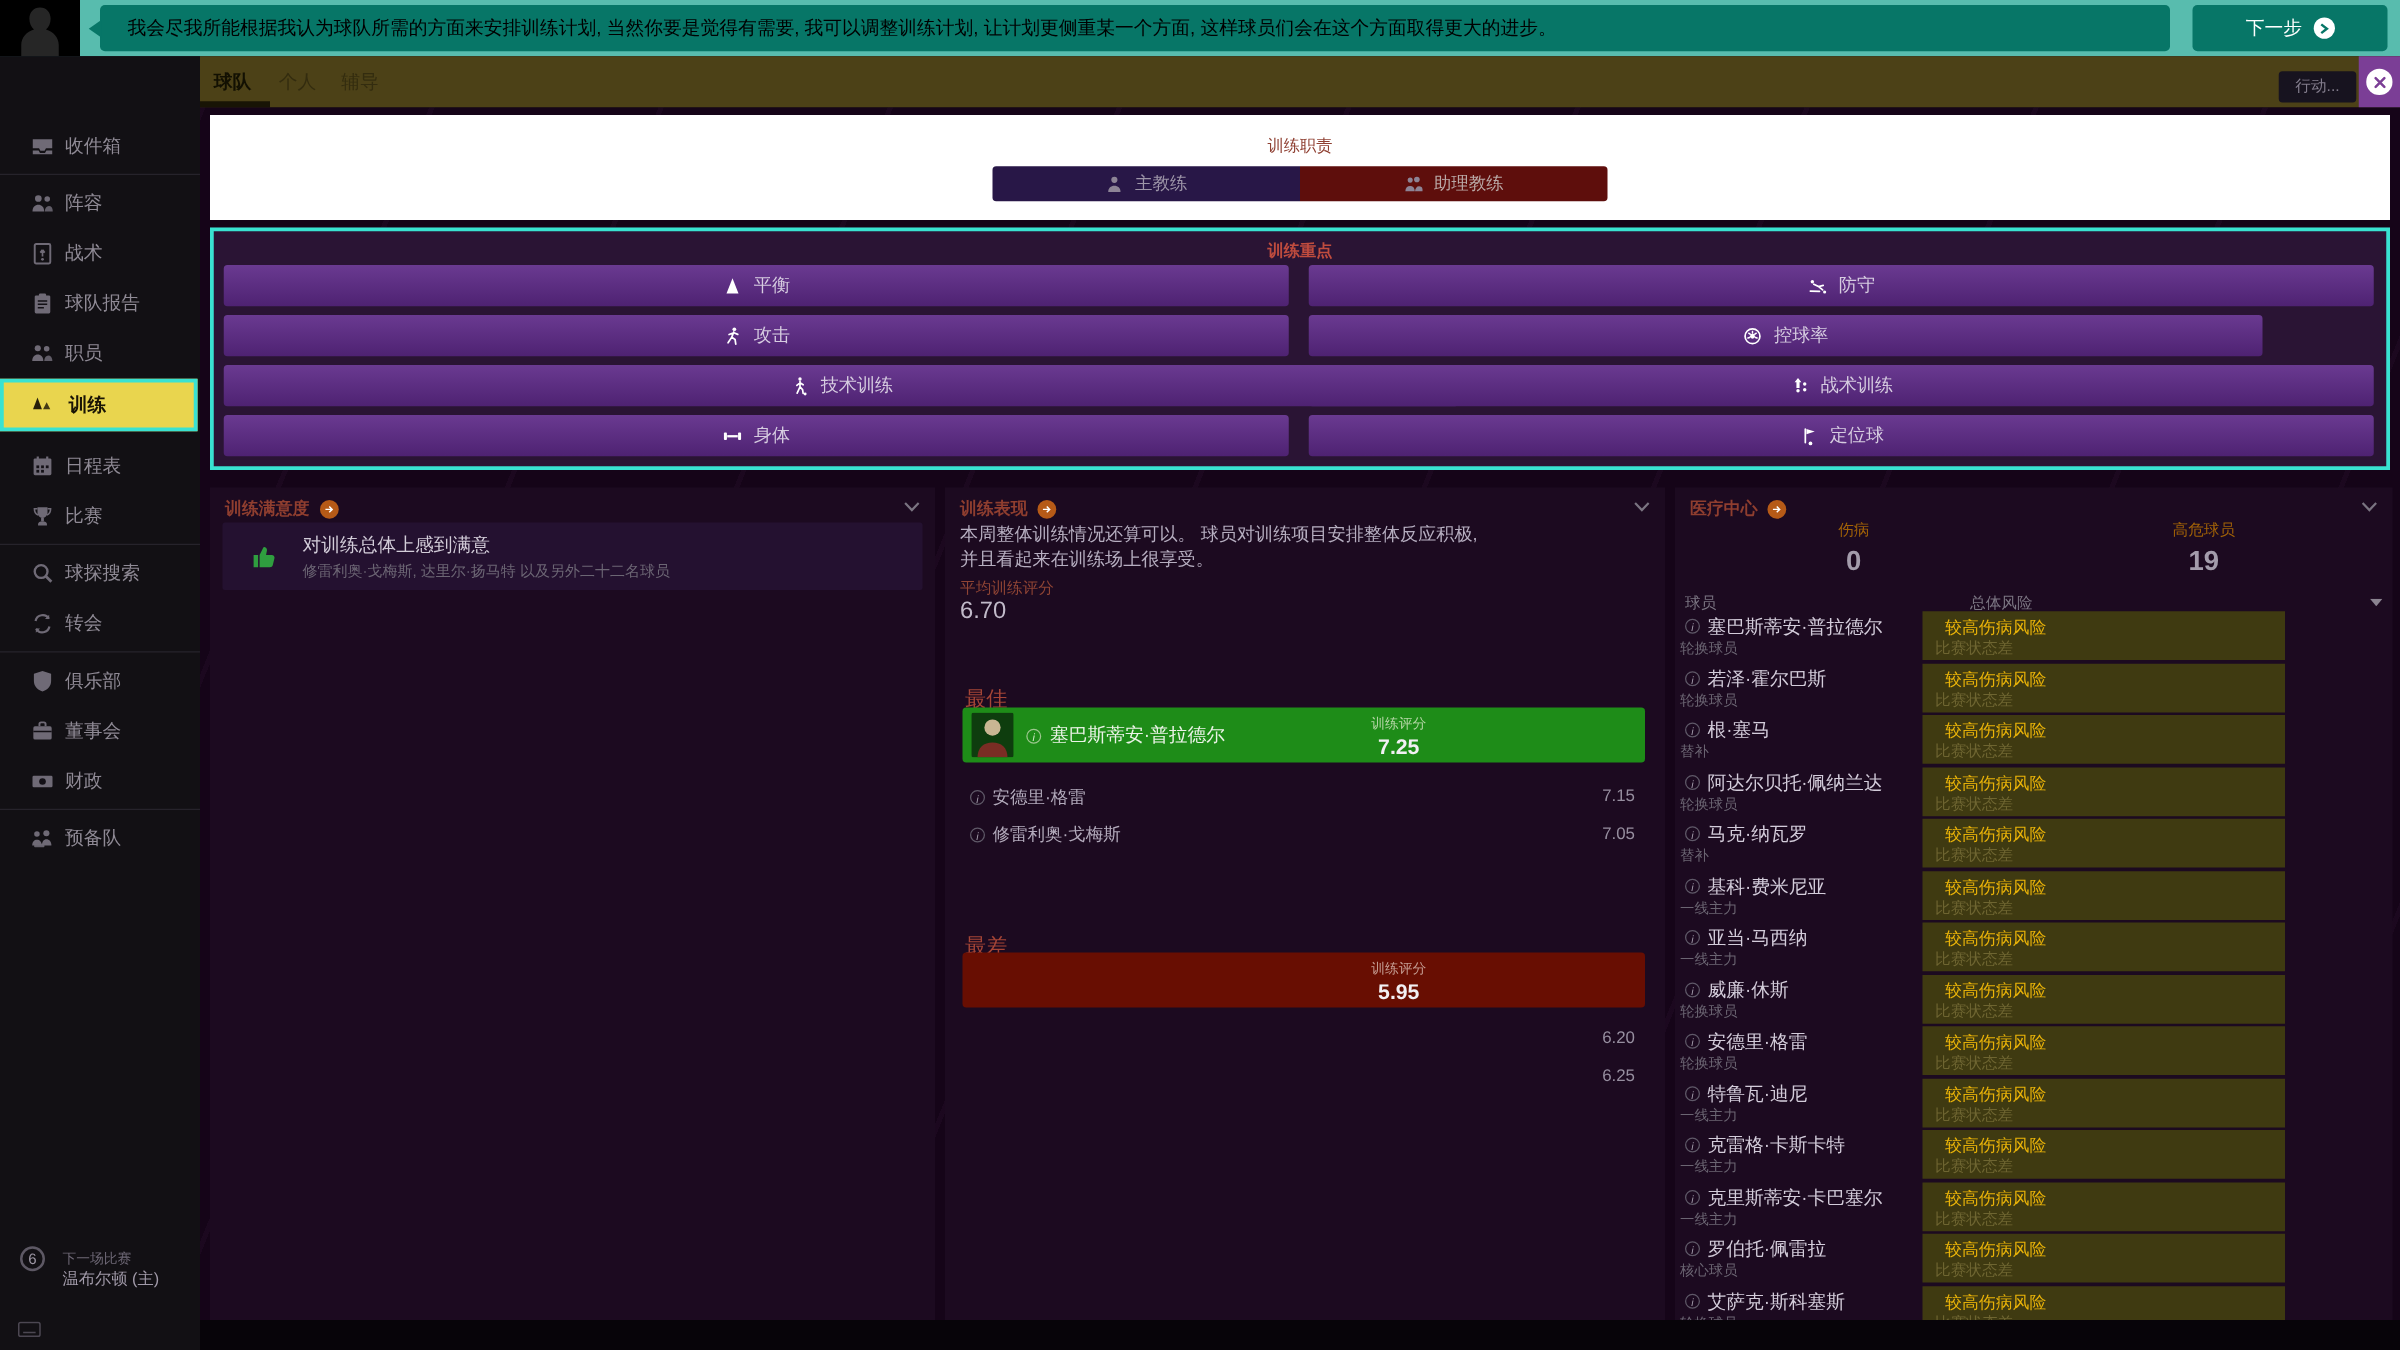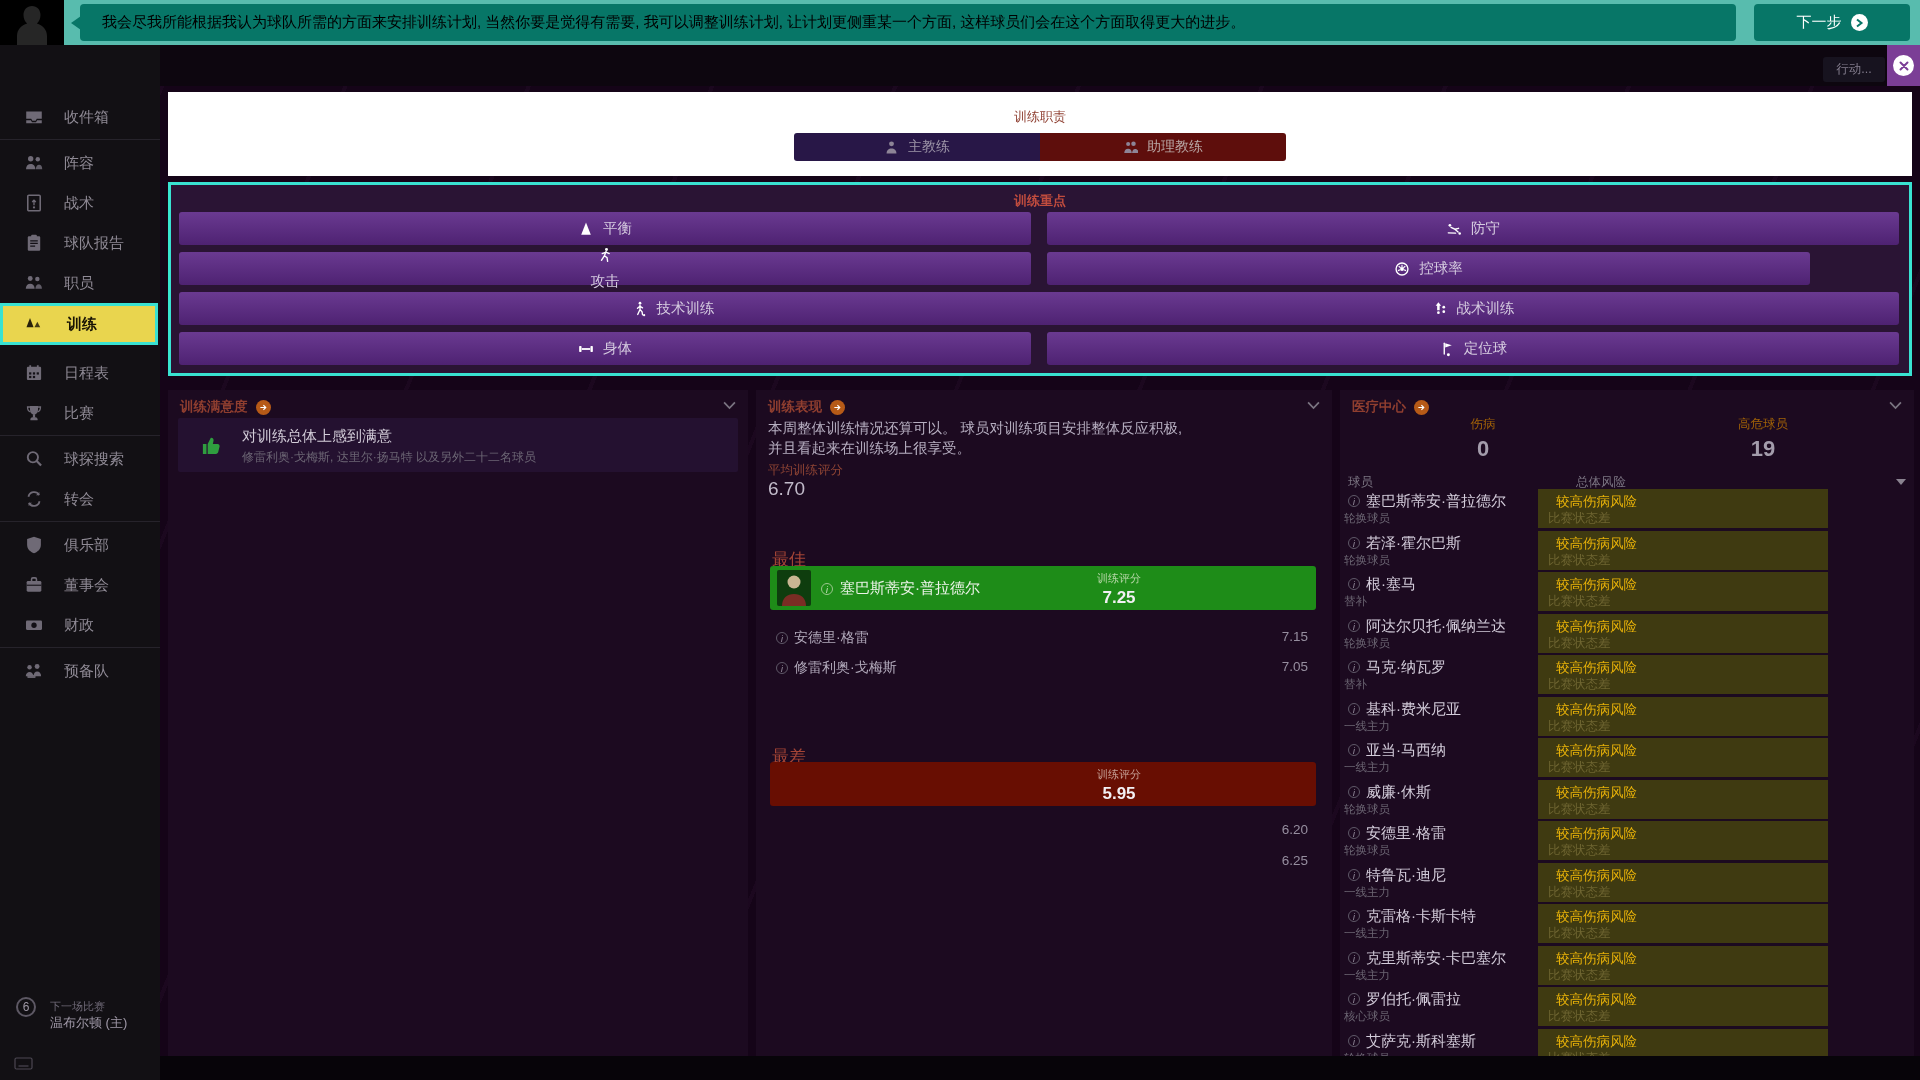--- a/index.html
+++ b/index.html
@@ -32,21 +32,21 @@
   .close-btn{position:absolute;left:1887px;top:45px;width:33px;height:41px;background:#7b3e96;
        display:flex;align-items:center;justify-content:center;cursor:pointer;}
   .close-circle{width:21px;height:21px;border-radius:50%;background:#fff;display:flex;align-items:center;justify-content:center;}
   .close-circle svg{width:10px;height:10px;}
 
   
   .sidebar{position:absolute;left:0;top:45px;width:160px;height:1035px;background:#121014;}
   .side-item{position:absolute;left:0;width:160px;height:40px;color:#8f8a95;font-size:15px;cursor:pointer;}
   .side-item .icon{position:absolute;left:24px;top:10px;width:20px;height:20px;color:#6f6a76;}
   .side-item .icon svg{fill:currentColor;stroke:none;}
-  .side-item .lbl{position:absolute;left:64px;top:50%;transform:translateY(-50%);text-align:right;}
+  .side-item .lbl{position:absolute;left:52px;top:50%;transform:translateY(-50%);text-align:right;}
   .side-item.active{background:#e9d54e;border:3px solid #39e2d1;box-sizing:border-box;width:158px;height:42px;
        color:#191405;font-weight:bold;}
   .side-item.active .icon{color:#27200a;left:21px;top:8px;}
   .side-sep{position:absolute;left:0;width:160px;height:1px;background:#26232b;}
   .next-match-badge{position:absolute;left:16px;top:952px;width:20px;height:20px;border:2px solid #5d5864;border-radius:50%;
        color:#9d97a4;font-size:12px;display:flex;align-items:center;justify-content:center;box-sizing:border-box;}
   .next-match-lbl{position:absolute;left:50px;top:954px;font-size:11px;color:#6e6876;}
   .next-match-val{position:absolute;left:50px;top:969px;font-size:13px;color:#a19aa9;}
   .kbd-icon{position:absolute;left:14px;top:1012px;width:19px;height:13px;color:#4c4752;}
 
@@ -142,20 +142,31 @@
     <div class="next-btn">
       <span>下一步</span>
       <span class="next-circle">
         <svg viewBox="0 0 10 10">
             <path d="M3 1.5 7.5 5 3 8.5" fill="none" stroke="#077667" stroke-width="2"></path>
           </svg>
       </span>
     </div>
   </div>
 
+  <div class="tabbar" id="tabbar">
+      <div class="tab sel" style="left: 2px; width: 48px;">
+        <span>球队</span>
+      </div>
+      <div class="tab" style="left: 54px; width: 48px;">
+        <span>个人</span>
+      </div>
+      <div class="tab" style="left: 104px; width: 48px;">
+        <span>辅导</span>
+      </div>
+    </div>
   <div class="actions-btn">行动...</div>
   <div class="close-btn">
     <span class="close-circle">
       <svg viewBox="0 0 10 10">
           <path d="M1.5 1.5l7 7M8.5 1.5l-7 7" stroke="#7b3e96" stroke-width="2" stroke-linecap="round"></path>
         </svg>
     </span>
   </div>
 
   <div class="sidebar" id="sidebar">
@@ -353,21 +364,21 @@
       <div class="focus-title">训练重点</div>
       <div id="focus-btns">
           <div class="focus-btn" style="left: 8px; width: 852px; top: 27px;">
             <span class="icon">
               <svg viewBox="0 0 14 14">
                 <path d="M7 1.4 11.2 12H2.8z" fill="currentColor"></path>
               </svg>
             </span>
             <span>平衡</span>
           </div>
-          <div class="focus-btn" style="left: 8px; width: 852px; top: 67px; flex-direction: column;">
+          <div class="focus-btn" style="left: 8px; width: 852px; top: 67px;">
             <span class="icon">
               <svg viewBox="0 0 14 14">
                 <g fill="none" stroke="currentColor" stroke-width="1.2" stroke-linecap="round">
                   <circle cx="8.3" cy="2.1" r="1.3" fill="currentColor" stroke="none"></circle>
                   <path d="M7.9 4 6.5 7.6M6.5 7.6 3.9 11.6M6.5 7.6l2.3 1.7.5 3.2M7.9 4.5 4.6 5.8M7.9 4.5l2.8 1.2"></path>
                 </g>
               </svg>
             </span>
             <span>攻击</span>
           </div>

